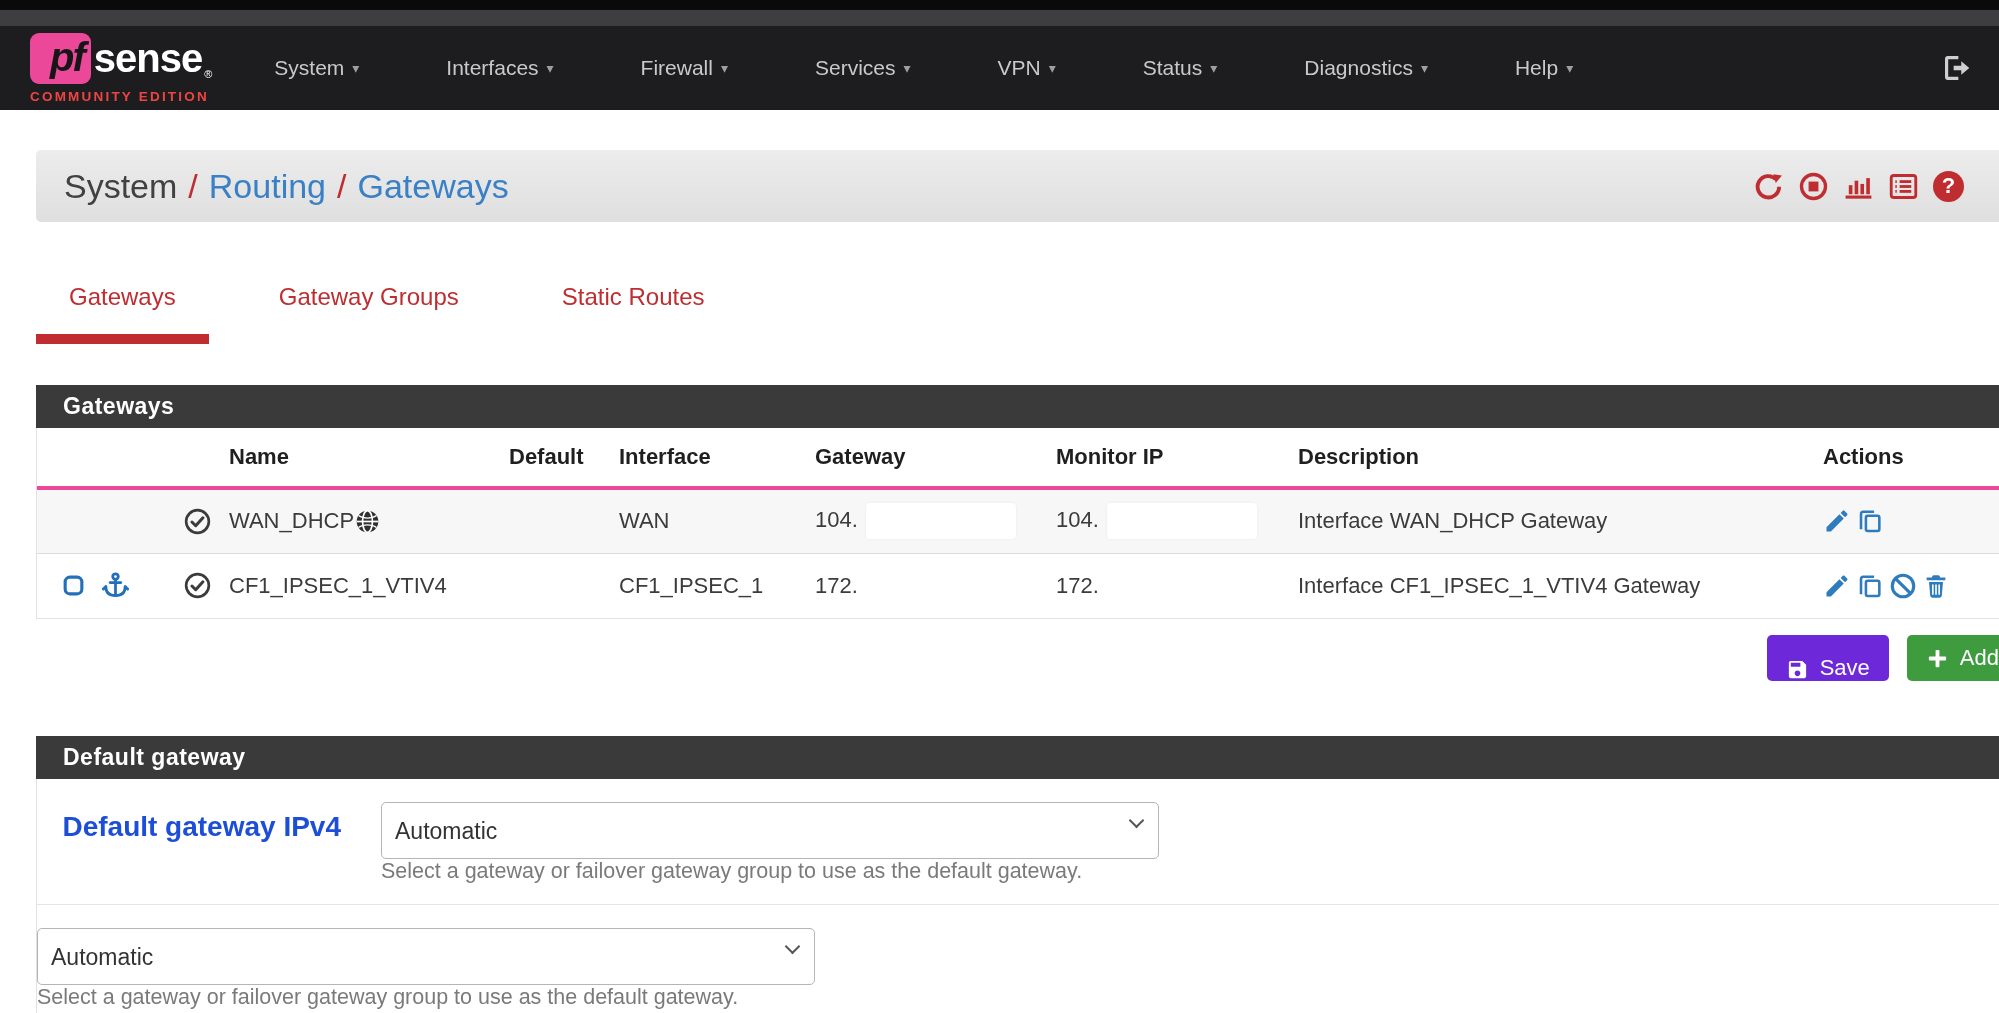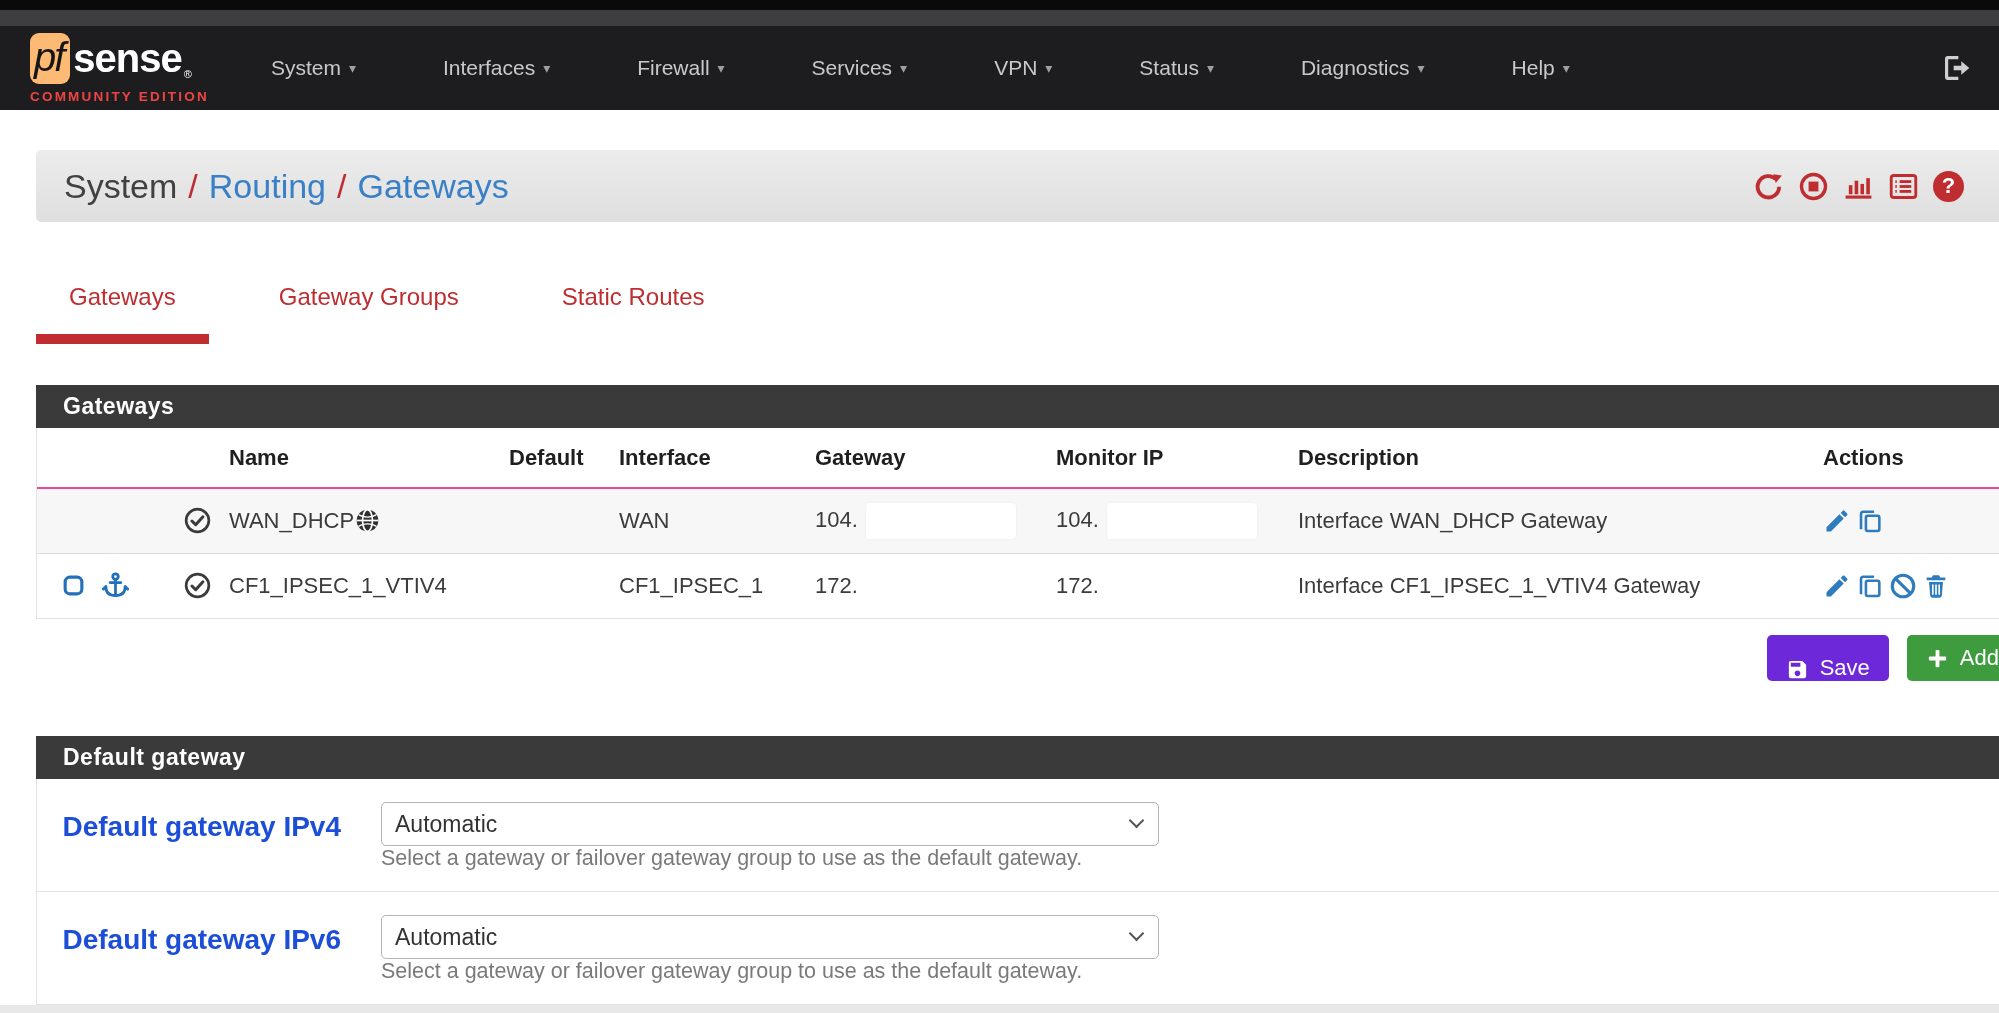--- a/index.html
+++ b/index.html
@@ -7,22 +7,22 @@
               font-family:"Liberation Sans", sans-serif; }
 
   
   .strip-black { height:10px; background:#0a0a0a; }
   .strip-gray  { height:16px; background:#3e3e40; }
 
   
   .navbar { height:84px; background:#1d1d1f; display:flex; align-items:center; padding:0 26px 0 30px; }
   .brand { display:flex; flex-direction:column; margin-right:52px; cursor:pointer; }
   .brand-top { display:flex; align-items:center; }
-  .pf-box { background:#fdba74; color:#161616; font-weight:normal; font-style:italic;
-            font-size:40px; line-height:1; padding:4px 7px 7px 4px; border-radius:9px; letter-spacing:-2px;}
+  .pf-box { background:#ec4899; color:#161616; font-weight:bold; font-style:italic;
+            font-size:40px; line-height:1; padding:4px 7px 7px 20px; border-radius:9px; letter-spacing:-2px;}
   .sense { color:#ffffff; font-weight:bold; font-size:40px; letter-spacing:-1px; margin-left:3px; }
   .reg { color:#ffffff; font-size:11px; align-self:flex-end; margin:0 0 4px 2px; }
   .brand-sub { color:#ef4444; font-size:13.5px; font-weight:bold; letter-spacing:2.2px; margin-top:5px; }
   .nav-items { display:flex; align-items:center; gap:87px; flex:1; margin-left:10px; }
   .nav-item { color:#c9c9c9; font-size:21px; cursor:pointer; white-space:nowrap; }
   .caret { font-size:14px; color:#9f9f9f; margin-left:8px; vertical-align:2px; }
   .signout { margin-left:auto; cursor:pointer; display:flex; align-items:center; }
 
   
   .crumb-bar { margin:40px 0 0 36px; width:1970px; height:72px; border-radius:5px;
@@ -47,21 +47,21 @@
   .panel { margin-left:36px; width:2010px; }
   .panel.gw { margin-top:41px; }
   .panel.dg { margin-top:55px; }
   .panel-header { height:43px; background:#3a3a3a; color:#ffffff; font-weight:bold;
                   font-size:23px; display:flex; align-items:center; padding-left:27px; letter-spacing:0.5px; }
   .panel-body { background:#ffffff; border:1px solid #e2e2e2; border-top:none; }
 
   
   table.gwt { width:100%; border-collapse:collapse; table-layout:fixed; background:#ffffff; }
   table.gwt th { font-size:22px; color:#1f1f1f; text-align:left; font-weight:bold;
-                 height:60px; border-bottom:2px solid #ec4899; vertical-align:middle; }
+                 height:60px; border-bottom:4px solid #ec4899; vertical-align:middle; }
   table.gwt td { font-size:22px; color:#3b3b3b; height:65px; vertical-align:middle; }
   tr.r1 { background:#f7f7f7; }
   tr.r2 { background:#ffffff; border-top:1px solid #dcdcdc; }
   .th-center { text-align:right; }
   .cell-center { text-align:center; }
   .badge-cell { padding-left:24px; white-space:nowrap; }
   .badge-cell .icn { margin-right:9px; }
   .name-wrap { display:flex; align-items:center; }
   .redact { display:inline-block; width:150px; height:36px; background:#ffffff; border-radius:4px;
             vertical-align:middle; margin-left:8px; box-shadow:0 0 3px rgba(0,0,0,0.06); }
@@ -78,21 +78,21 @@
          font-family:"Liberation Sans", sans-serif; }
   .btn-save { background:#6d28d9;align-items:flex-end; }
   .btn-add  { background:#3e9b3e; }
 
   
   .field-row { display:flex; align-items:flex-start; padding:23px 0 20px 0; }
   .field-row.first { border-bottom:1px solid #e4e4e4; }
   .field-label { width:344px; text-align:right; padding-right:40px; font-weight:bold;
                  font-size:28px; color:#1d4ed8; padding-top:9px; }
   .select-wrap { position:relative; width:778px; }
-  select.form-select { width:778px; height:44px; font-size:23px; color:#333333; padding:0 40px 0 13px;
+  select.form-select { width:778px; height:57px; font-size:23px; color:#333333; padding:0 40px 0 13px;
                  border:1px solid #b5b5b5; border-radius:5px; background:#ffffff;
                  -webkit-appearance:none; appearance:none; font-family:"Liberation Sans", sans-serif; }
   .sel-chevron { position:absolute; right:17px; top:13px; width:11px; height:11px;
                  border-right:2px solid #555; border-bottom:2px solid #555;
                  transform:rotate(45deg); pointer-events:none; }
   .help-text { font-size:21.5px; color:#7a7a7a; }
 
   .bottom-strip { width:100%; height:12px; background:#e8e8e8; margin-top:0; }
   svg { display:block; }
 </style>
@@ -349,21 +349,20 @@
         <div class="select-wrap">
           <select class="form-select">
             <option>Automatic</option>
           </select>
           <span class="sel-chevron"></span>
         </div>
         <div class="help-text">Select a gateway or failover gateway group to use as the default gateway.</div>
       </div>
     </div>
     <div class="field-row">
-      <div class="field-label">Default gateway IPv6</div>
       <div class="field-main">
         <div class="select-wrap">
           <select class="form-select">
             <option>Automatic</option>
           </select>
           <span class="sel-chevron"></span>
         </div>
         <div class="help-text">Select a gateway or failover gateway group to use as the default gateway.</div>
       </div>
     </div>

